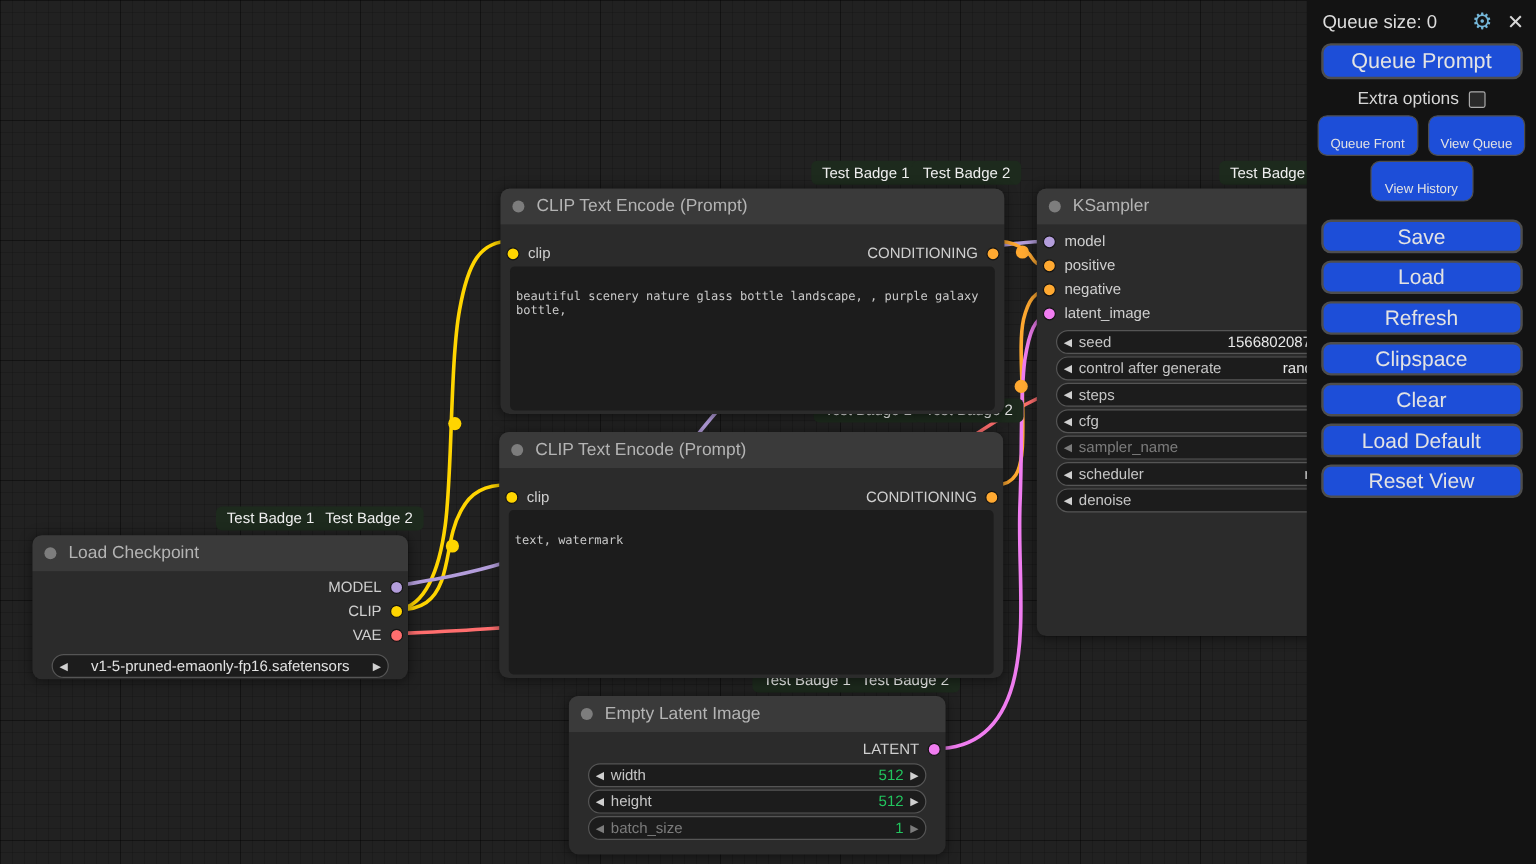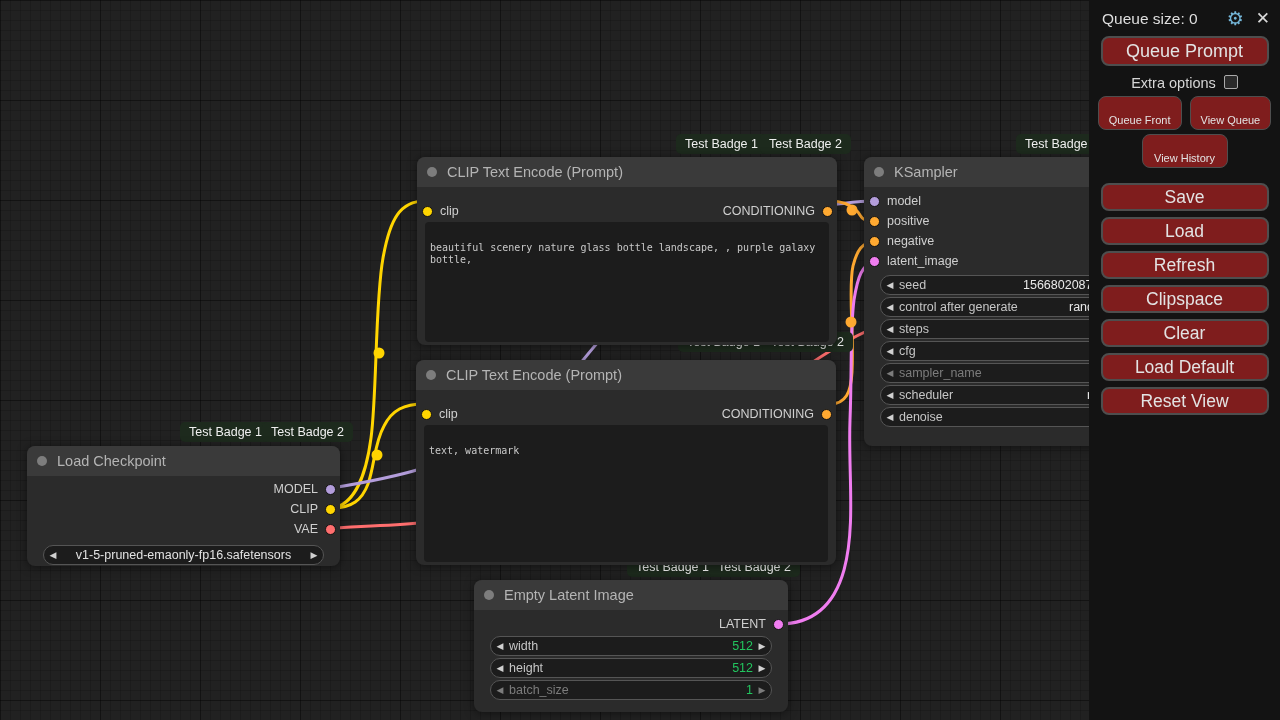--- a/index.html
+++ b/index.html
@@ -41,24 +41,24 @@
   .combo-center{flex:1;text-align:center;color:#e2e2e2;white-space:nowrap;overflow:hidden;}
   .ta{position:absolute;left:8px;right:8px;background:#1c1c1c;border-radius:4px;color:#c9c9c9;
     font-family:"DejaVu Sans Mono", monospace;font-size:10px;line-height:11.5px;padding:20px 5px;
     box-sizing:border-box;overflow:hidden;white-space:pre-wrap;word-break:break-word;}
   
   #sidebar{position:absolute;left:1089px;top:0;width:191px;height:720px;background:#131313;z-index:10;}
   .sb-top{display:flex;align-items:center;padding:9px 10px 0 13px;}
   .sb-queue-size{color:#dedede;font-size:15.5px;flex:1;}
   .gear{font-size:19px;color:#74b6d8;margin-right:12px;cursor:pointer;line-height:1;}
   .closex{font-size:17px;color:#d8d8d8;cursor:pointer;line-height:1;}
-  .btn{background:#7f1d1d;border:2px solid #4e4e4e;border-radius:8px;color:#e3e3e3;
+  .btn{background:#1d4ed8;border:2px solid #4e4e4e;border-radius:8px;color:#e3e3e3;
     display:block;text-align:center;cursor:pointer;box-sizing:border-box;}
   #queue-prompt{margin:8px auto 0;width:168px;height:30px;font-size:18px;line-height:27px;}
-  .extra-row{display:flex;justify-content:center;gap:8px;margin-top:9px;}
+  .extra-row{display:flex;align-items:center;justify-content:center;gap:8px;margin-top:9px;}
   .extra-label{color:#d6d6d6;font-size:14.5px;}
   .checkbox{width:12px;height:12px;border:1px solid #aaa;background:#2a2a2a;border-radius:2px;display:inline-block;}
   .small-row{display:flex;justify-content:center;gap:8px;margin-top:5px;}
   .btn.small{font-size:11px;height:17px;line-height:14px;border-width:1.5px;padding:16px 10px;}
   .btn.small2{margin:4px auto 0;width:86px;}
   .big-list{margin-top:15px;}
   .btn.big{width:168px;height:28px;font-size:17.5px;line-height:25px;margin:4px auto 6px;}
 </style>
 </head>
 <body>
@@ -145,21 +145,21 @@
         <span>clip</span>
       </div>
       <div class="prow out">
         <span>CONDITIONING</span>
         <span class="pdot" style="background-color: rgb(255, 169, 49);"></span>
       </div>
     </div>
     <div class="ta" style="top:65px;height:137px;">text, watermark</div>
   </div>
 
-  <div class="node" style="left:864px;top:157px;width:306px;height:289px;">
+  <div class="node" style="left:864px;top:157px;width:306px;height:373px;">
     <div class="node-header">
       <span class="title-dot"></span>
       <span>KSampler</span>
     </div>
     <div style="padding-top:4px">
       <div class="prow in">
         <span class="pdot" style="background-color: rgb(179, 157, 219);"></span>
         <span>model</span>
       </div>
       <div class="prow in">

